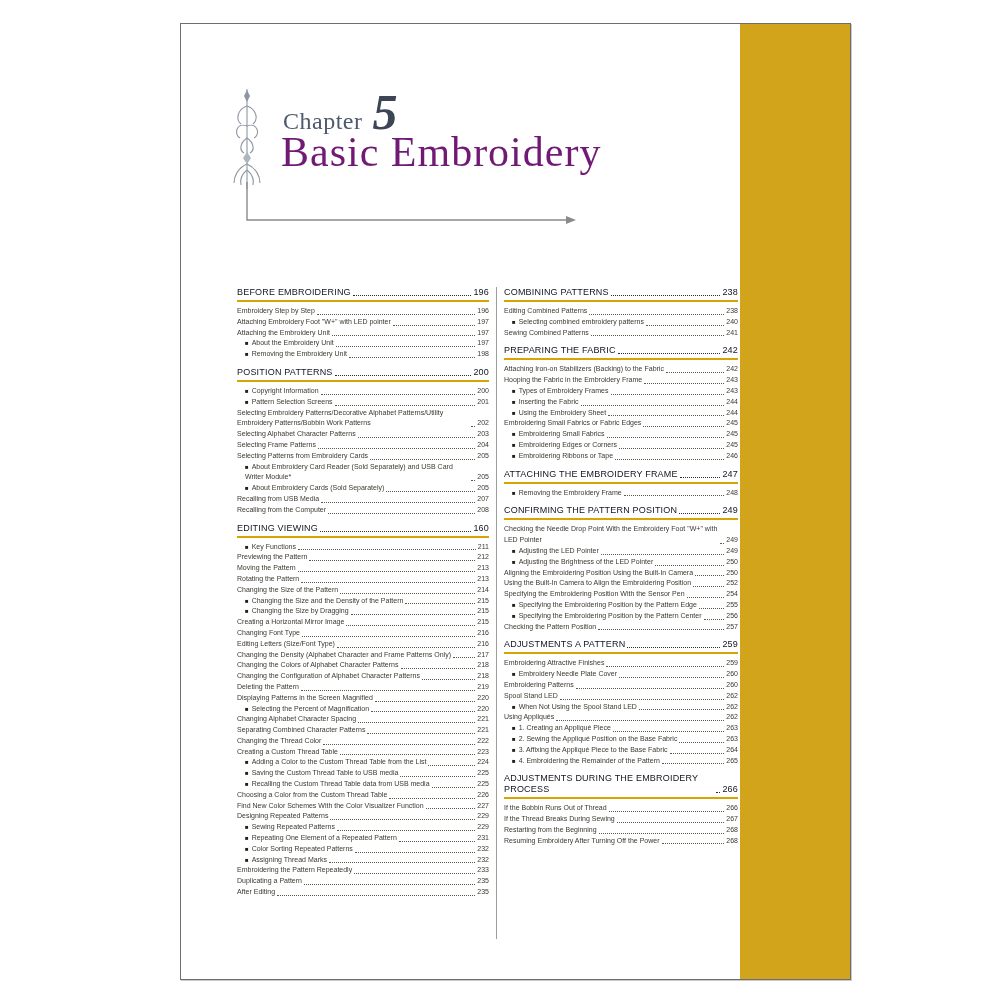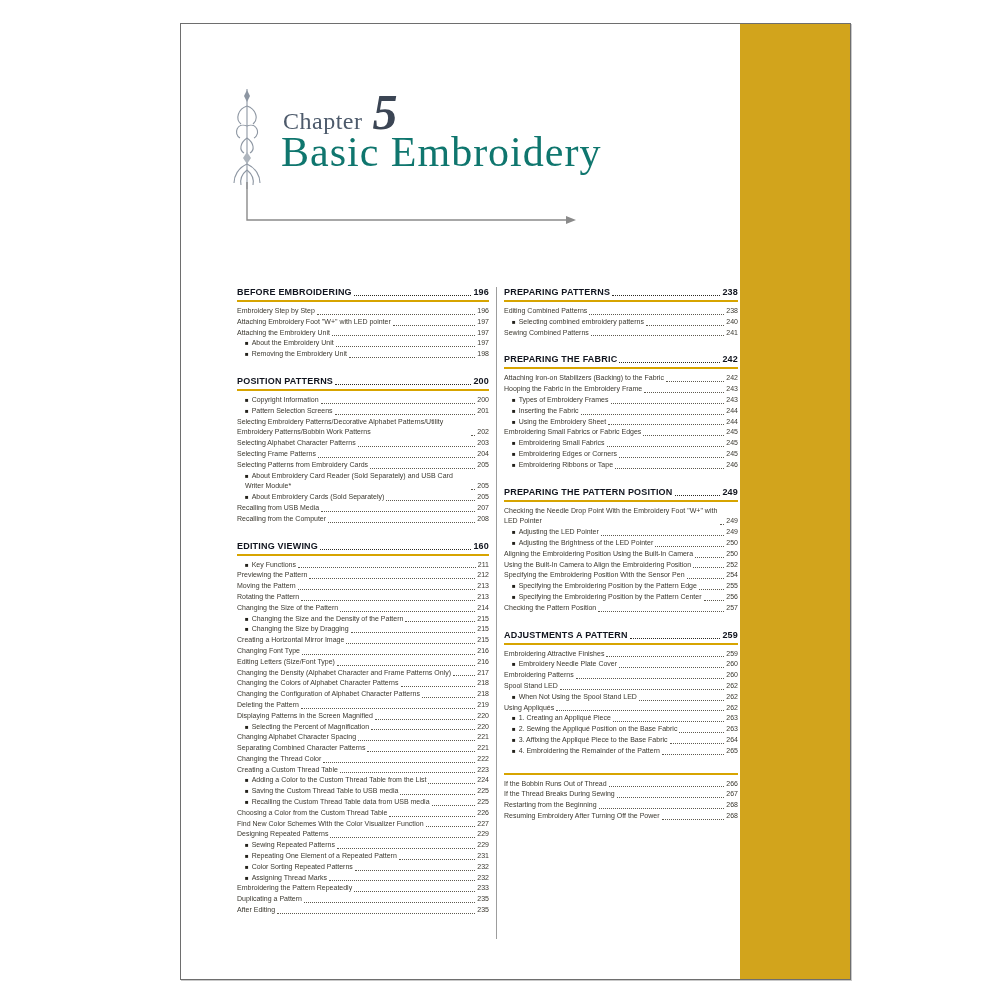--- a/index.html
+++ b/index.html
@@ -9,32 +9,32 @@
   .sheet{position:absolute;left:180px;top:23px;width:669px;height:955px;background:#fff;
          border:1px solid #6e6e6e;box-shadow:1px 1px 0 #c9c9c9;}
   .gold-bar{position:absolute;right:0;top:0;width:110px;height:100%;background:#d2a41c;}
   
   .chap-line{position:absolute;left:102px;top:68px;display:flex;align-items:baseline;
              font-family:"Liberation Serif",serif;color:#4d5a6b;}
   .chap-word{font-size:24px;letter-spacing:0.5px;}
   .chap-num{font-size:50px;font-style:italic;font-weight:bold;color:#3b4554;margin-left:10px;
             line-height:0.8;}
   .chap-title{position:absolute;left:100px;top:104px;font-family:"Liberation Serif",serif;
-              font-size:42px;color:#0f766e;letter-spacing:1px;}
+              font-size:42px;color:#701a75;letter-spacing:1px;}
   .ornament{position:absolute;left:50px;top:62px;width:32px;height:104px;}
   .corner-line{position:absolute;left:56px;top:158px;width:350px;height:46px;}
   
   .toc-col{position:absolute;top:263px;}
   #col-left{left:56px;width:252px;}
   #col-right{left:323px;width:234px;}
   .col-divider{position:absolute;left:315px;top:263px;width:1px;height:652px;background:#9d9d9d;}
-  .section{margin-top:16px;}
+  .section{margin-top:7px;}
   .section:first-child{margin-top:0;}
   .row{display:flex;align-items:flex-end;}
-  .sec-head{font-size:9px;font-weight:bold;color:#10141e;letter-spacing:0.2px;line-height:11px;}
+  .sec-head{font-size:9px;font-weight:normal;color:#10141e;letter-spacing:0.2px;line-height:11px;}
   .sec-rule{height:2px;background:#d7a400;margin:2px 0 4px 0;}
   .entry{font-size:7px;color:#3b382f;line-height:10.8px;}
   .entry.bullet{padding-left:8px;}
   .bq{font-size:6px;margin-right:3px;color:#23211b;line-height:10.8px;}
   .tt{flex:0 1 auto;}
   .ld{flex:1 1 auto;min-width:4px;border-bottom:1px dotted #5e5a4f;margin:0 2px 2px 2px;}
   .pg{white-space:nowrap;}
   .sec-head .ld{border-bottom:1px dotted #2c2a22;margin-bottom:2px;}
 </style>
 </head>
@@ -341,21 +341,21 @@
           <div class="row entry">
             <span class="tt">After Editing</span>
             <span class="ld"></span>
             <span class="pg">235</span>
           </div>
         </div>
       </div>
     <div class="toc-col" id="col-right">
         <div class="section">
           <div class="row sec-head">
-            <span class="tt">PREPARING PATTERNS</span>
+            <span class="tt">COMBINING PATTERNS</span>
             <span class="ld"></span>
             <span class="pg">238</span>
           </div>
           <div class="sec-rule"></div>
           <div class="row entry">
             <span class="tt">Editing Combined Patterns</span>
             <span class="ld"></span>
             <span class="pg">238</span>
           </div>
           <div class="row entry bullet">
@@ -417,21 +417,34 @@
             <span class="pg">245</span>
           </div>
           <div class="row entry bullet">
             <span class="tt"><span class="bq">■</span>Embroidering Ribbons or Tape</span>
             <span class="ld"></span>
             <span class="pg">246</span>
           </div>
         </div>
         <div class="section">
           <div class="row sec-head">
-            <span class="tt">PREPARING THE PATTERN POSITION</span>
+            <span class="tt">ATTACHING THE EMBROIDERY FRAME</span>
+            <span class="ld"></span>
+            <span class="pg">247</span>
+          </div>
+          <div class="sec-rule"></div>
+          <div class="row entry bullet">
+            <span class="tt"><span class="bq">■</span>Removing the Embroidery Frame</span>
+            <span class="ld"></span>
+            <span class="pg">248</span>
+          </div>
+        </div>
+        <div class="section">
+          <div class="row sec-head">
+            <span class="tt">CONFIRMING THE PATTERN POSITION</span>
             <span class="ld"></span>
             <span class="pg">249</span>
           </div>
           <div class="sec-rule"></div>
           <div class="row entry">
             <span class="tt">Checking the Needle Drop Point With the Embroidery Foot "W+" with LED Pointer</span>
             <span class="ld"></span>
             <span class="pg">249</span>
           </div>
           <div class="row entry bullet">
@@ -527,20 +540,25 @@
             <span class="ld"></span>
             <span class="pg">264</span>
           </div>
           <div class="row entry bullet">
             <span class="tt"><span class="bq">■</span>4. Embroidering the Remainder of the Pattern</span>
             <span class="ld"></span>
             <span class="pg">265</span>
           </div>
         </div>
         <div class="section">
+          <div class="row sec-head">
+            <span class="tt">ADJUSTMENTS DURING THE EMBROIDERY PROCESS</span>
+            <span class="ld"></span>
+            <span class="pg">266</span>
+          </div>
           <div class="sec-rule"></div>
           <div class="row entry">
             <span class="tt">If the Bobbin Runs Out of Thread</span>
             <span class="ld"></span>
             <span class="pg">266</span>
           </div>
           <div class="row entry">
             <span class="tt">If the Thread Breaks During Sewing</span>
             <span class="ld"></span>
             <span class="pg">267</span>

